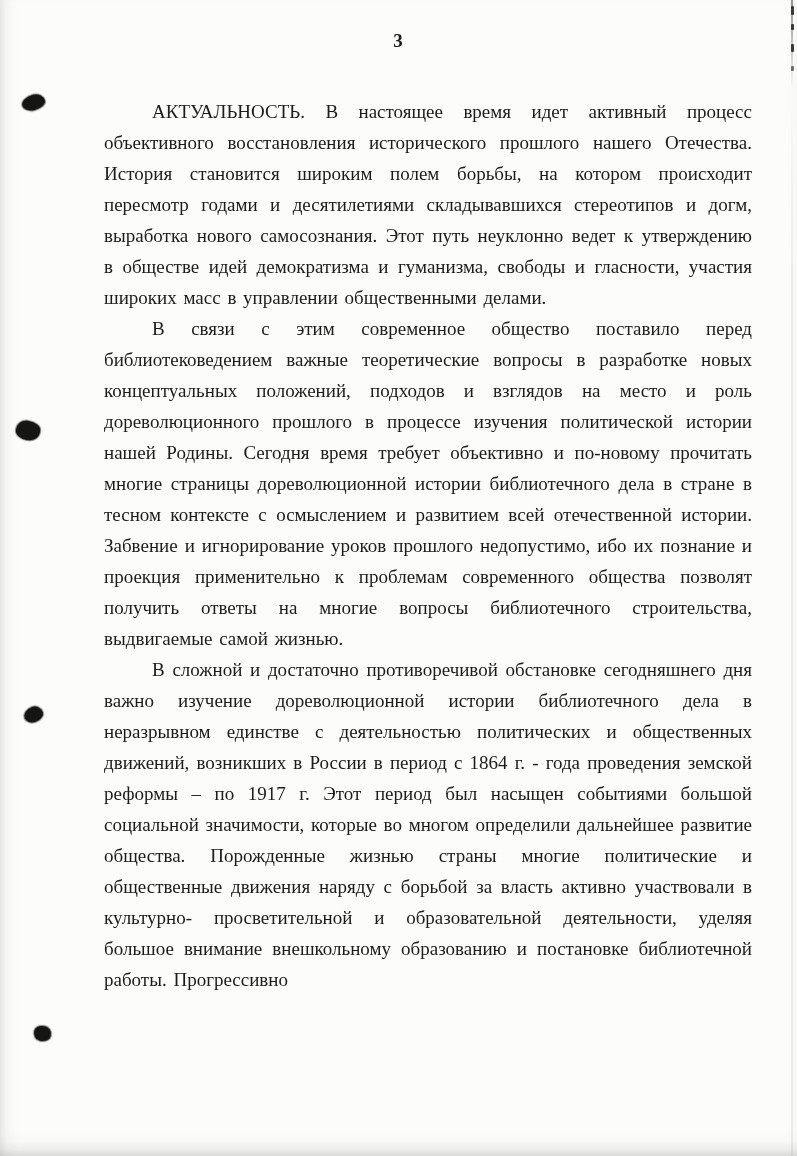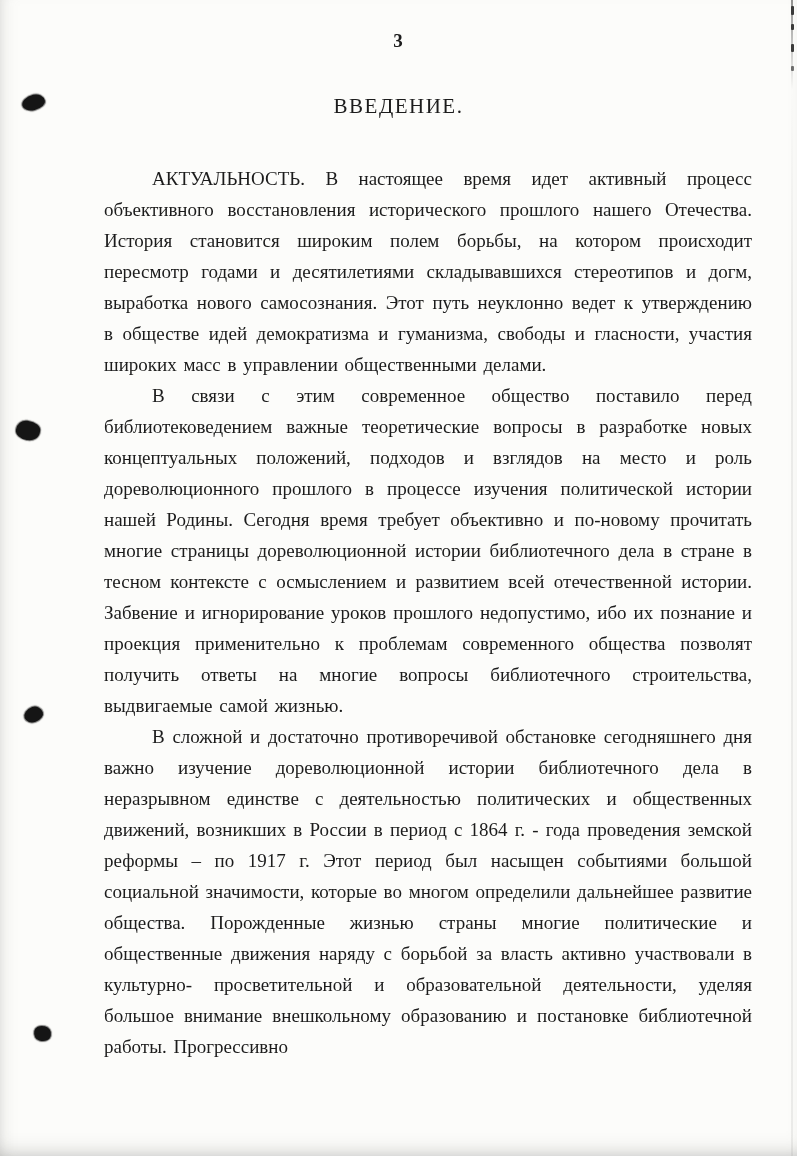--- a/index.html
+++ b/index.html
@@ -82,21 +82,20 @@
   .dash-3 { top: 44px; height: 8px; }
   .dash-4 { top: 66px; height: 5px; opacity: .7; }
 </style>
 </head>
 <body>
 
 <div class="page">
 
   <div class="page-number">3</div>
 
-  <h1 class="doc-title">ВВЕДЕНИЕ.</h1>
 
   <div class="text-block">
     <p>АКТУАЛЬНОСТЬ. В настоящее время идет активный процесс объективного восстановления исторического прошлого нашего Отечества. История становится широким полем борьбы, на котором происходит пересмотр годами и десятилетиями складывавшихся стереотипов и догм, выработка нового самосознания. Этот путь неуклонно ведет к утверждению в обществе идей демократизма и гуманизма, свободы и гласности, участия широких масс в управлении общественными делами.</p>
     <p>В связи с этим современное общество поставило перед библиотековедением важные теоретические вопросы в разработке новых концептуальных положений, подходов и взглядов на место и роль дореволюционного прошлого в процессе изучения политической истории нашей Родины. Сегодня время требует объективно и по-новому прочитать многие страницы дореволюционной истории библиотечного дела в стране в тесном контексте с осмыслением и развитием всей отечественной истории. Забвение и игнорирование уроков прошлого недопустимо, ибо их познание и проекция применительно к проблемам современного общества позволят получить ответы на многие вопросы библиотечного строительства, выдвигаемые самой жизнью.</p>
     <p>В сложной и достаточно противоречивой обстановке сегодняшнего дня важно изучение дореволюционной истории библиотечного дела в неразрывном единстве с деятельностью политических и общественных движений, возникших в России в период с 1864 г. - года проведения земской реформы – по 1917 г. Этот период был насыщен событиями большой социальной значимости, которые во многом определили дальнейшее развитие общества. Порожденные жизнью страны многие политические и общественные движения наряду с борьбой за власть активно участвовали в культурно- просветительной и образовательной деятельности, уделяя большое внимание внешкольному образованию и постановке библиотечной работы. Прогрессивно</p>
   </div>
 
   <span class="ink-blot blot-1"></span>
   <span class="ink-blot blot-2"></span>
   <span class="ink-blot blot-3"></span>

